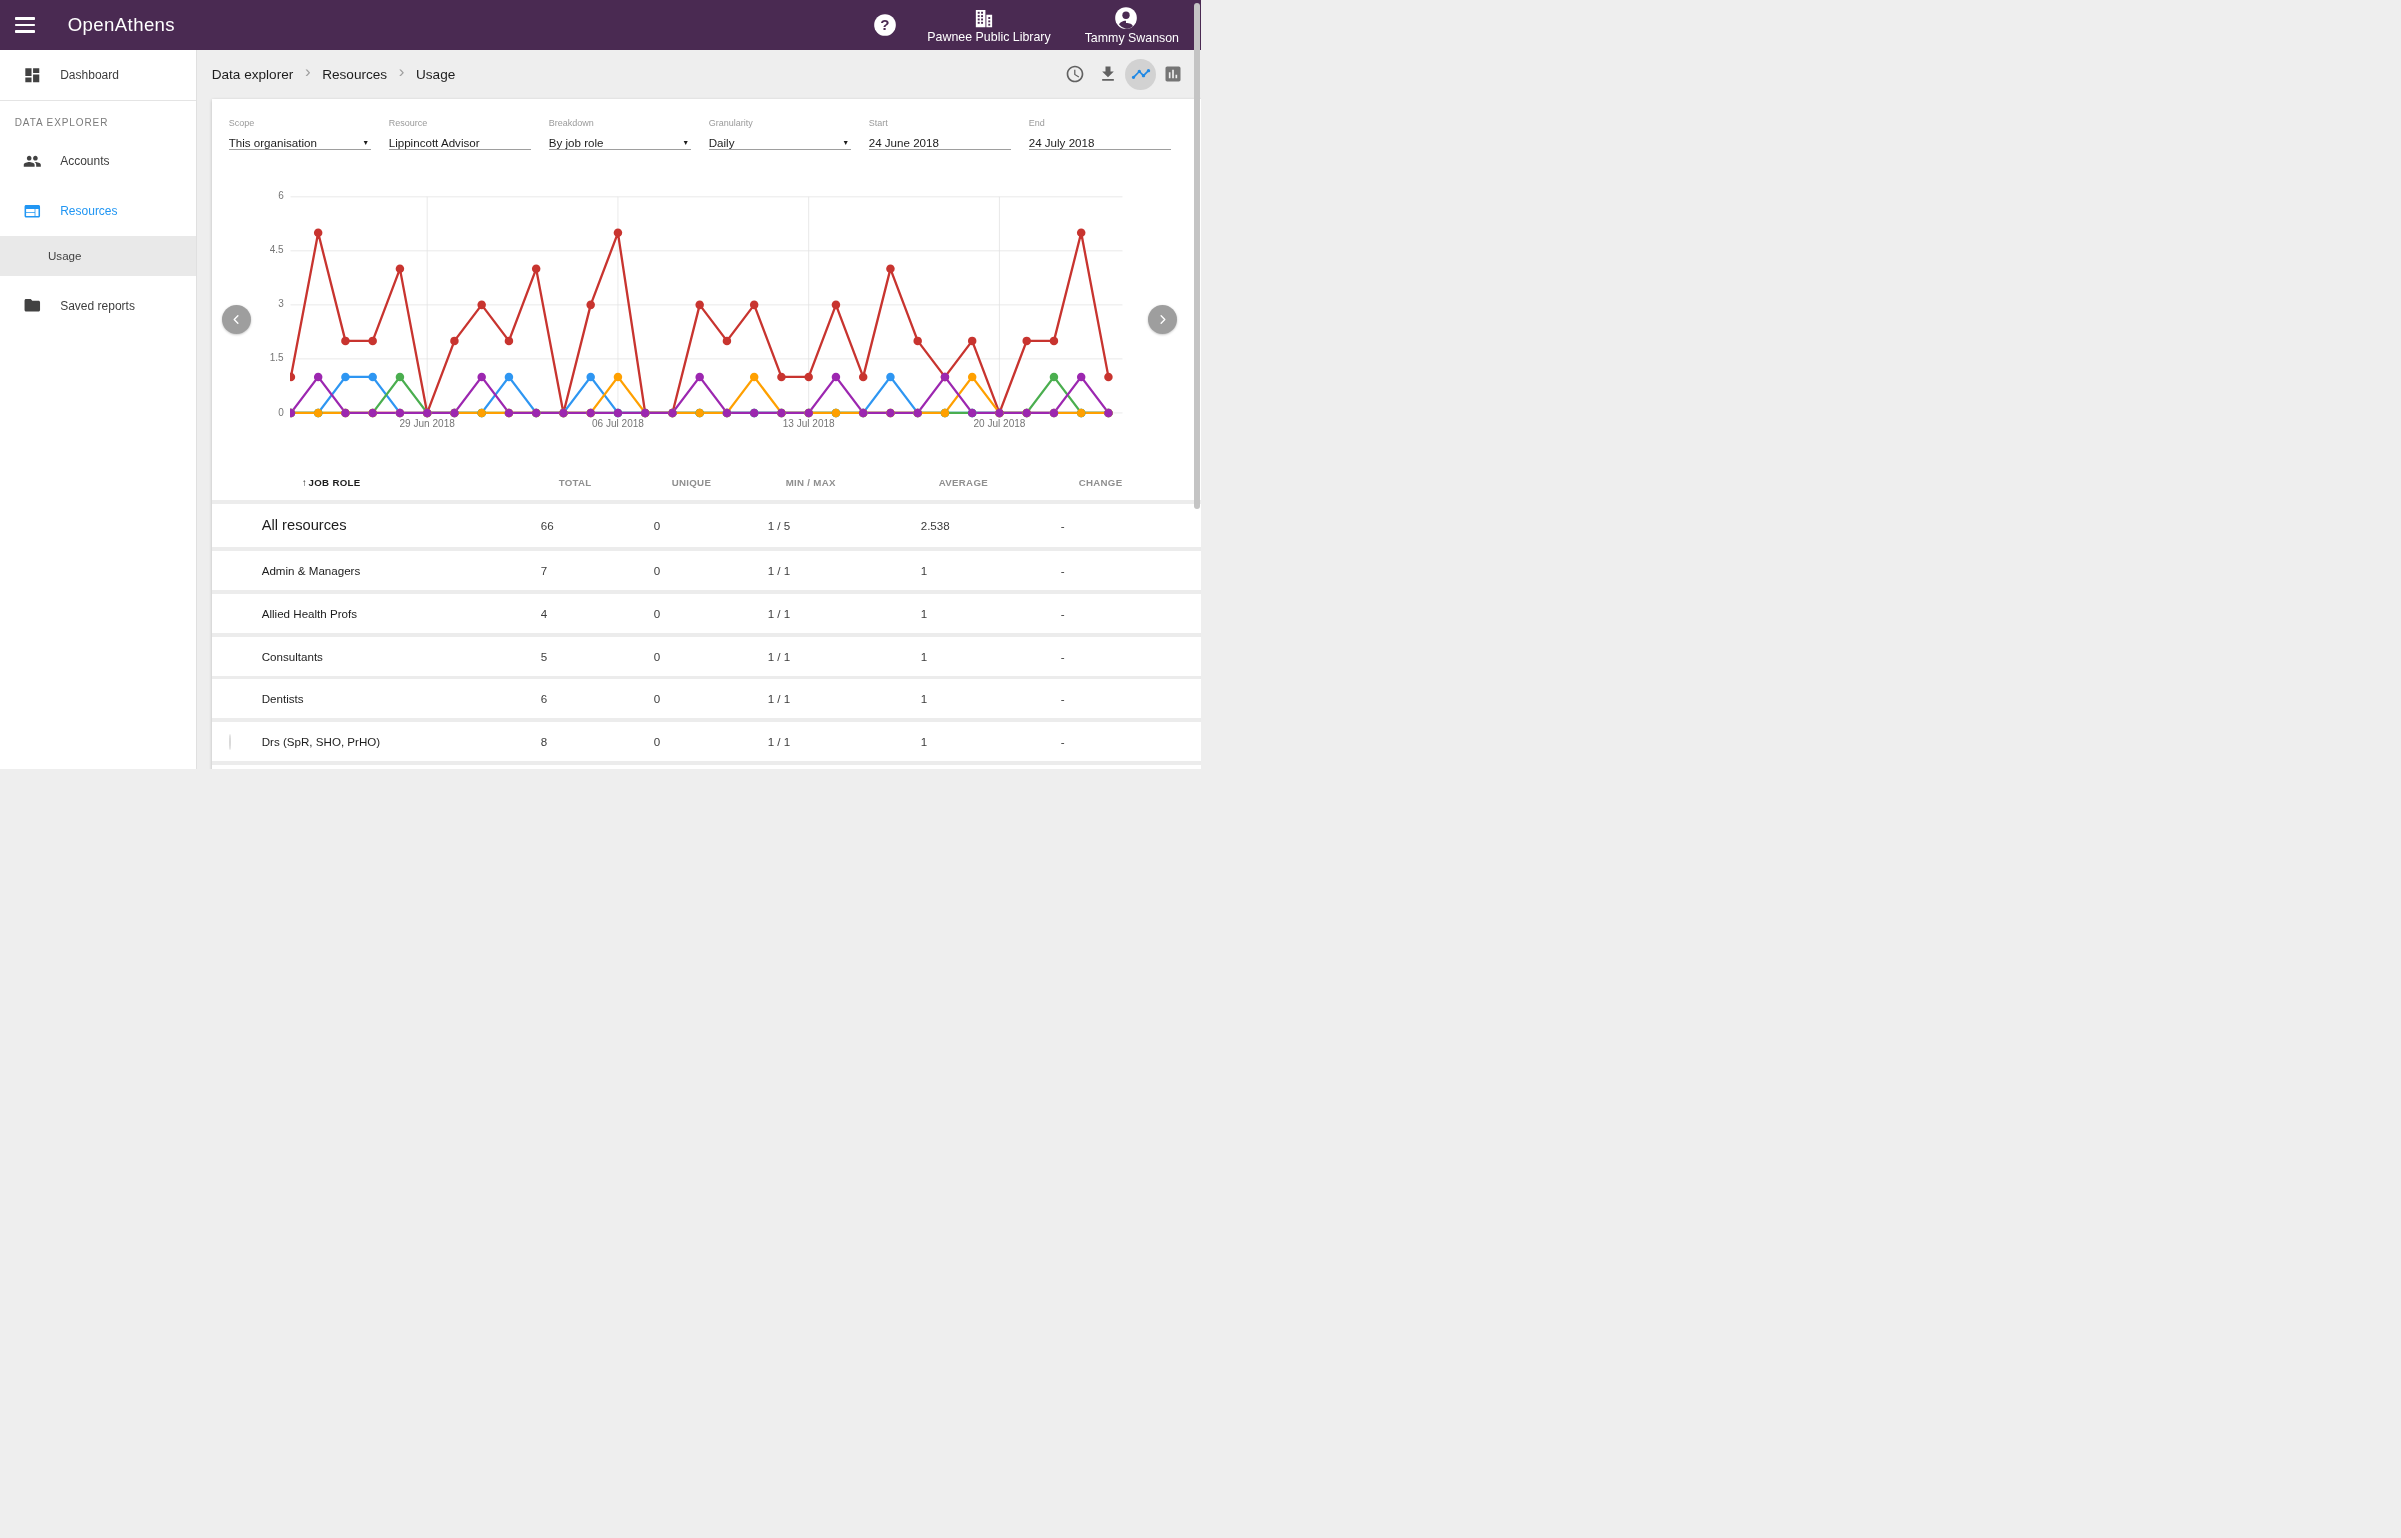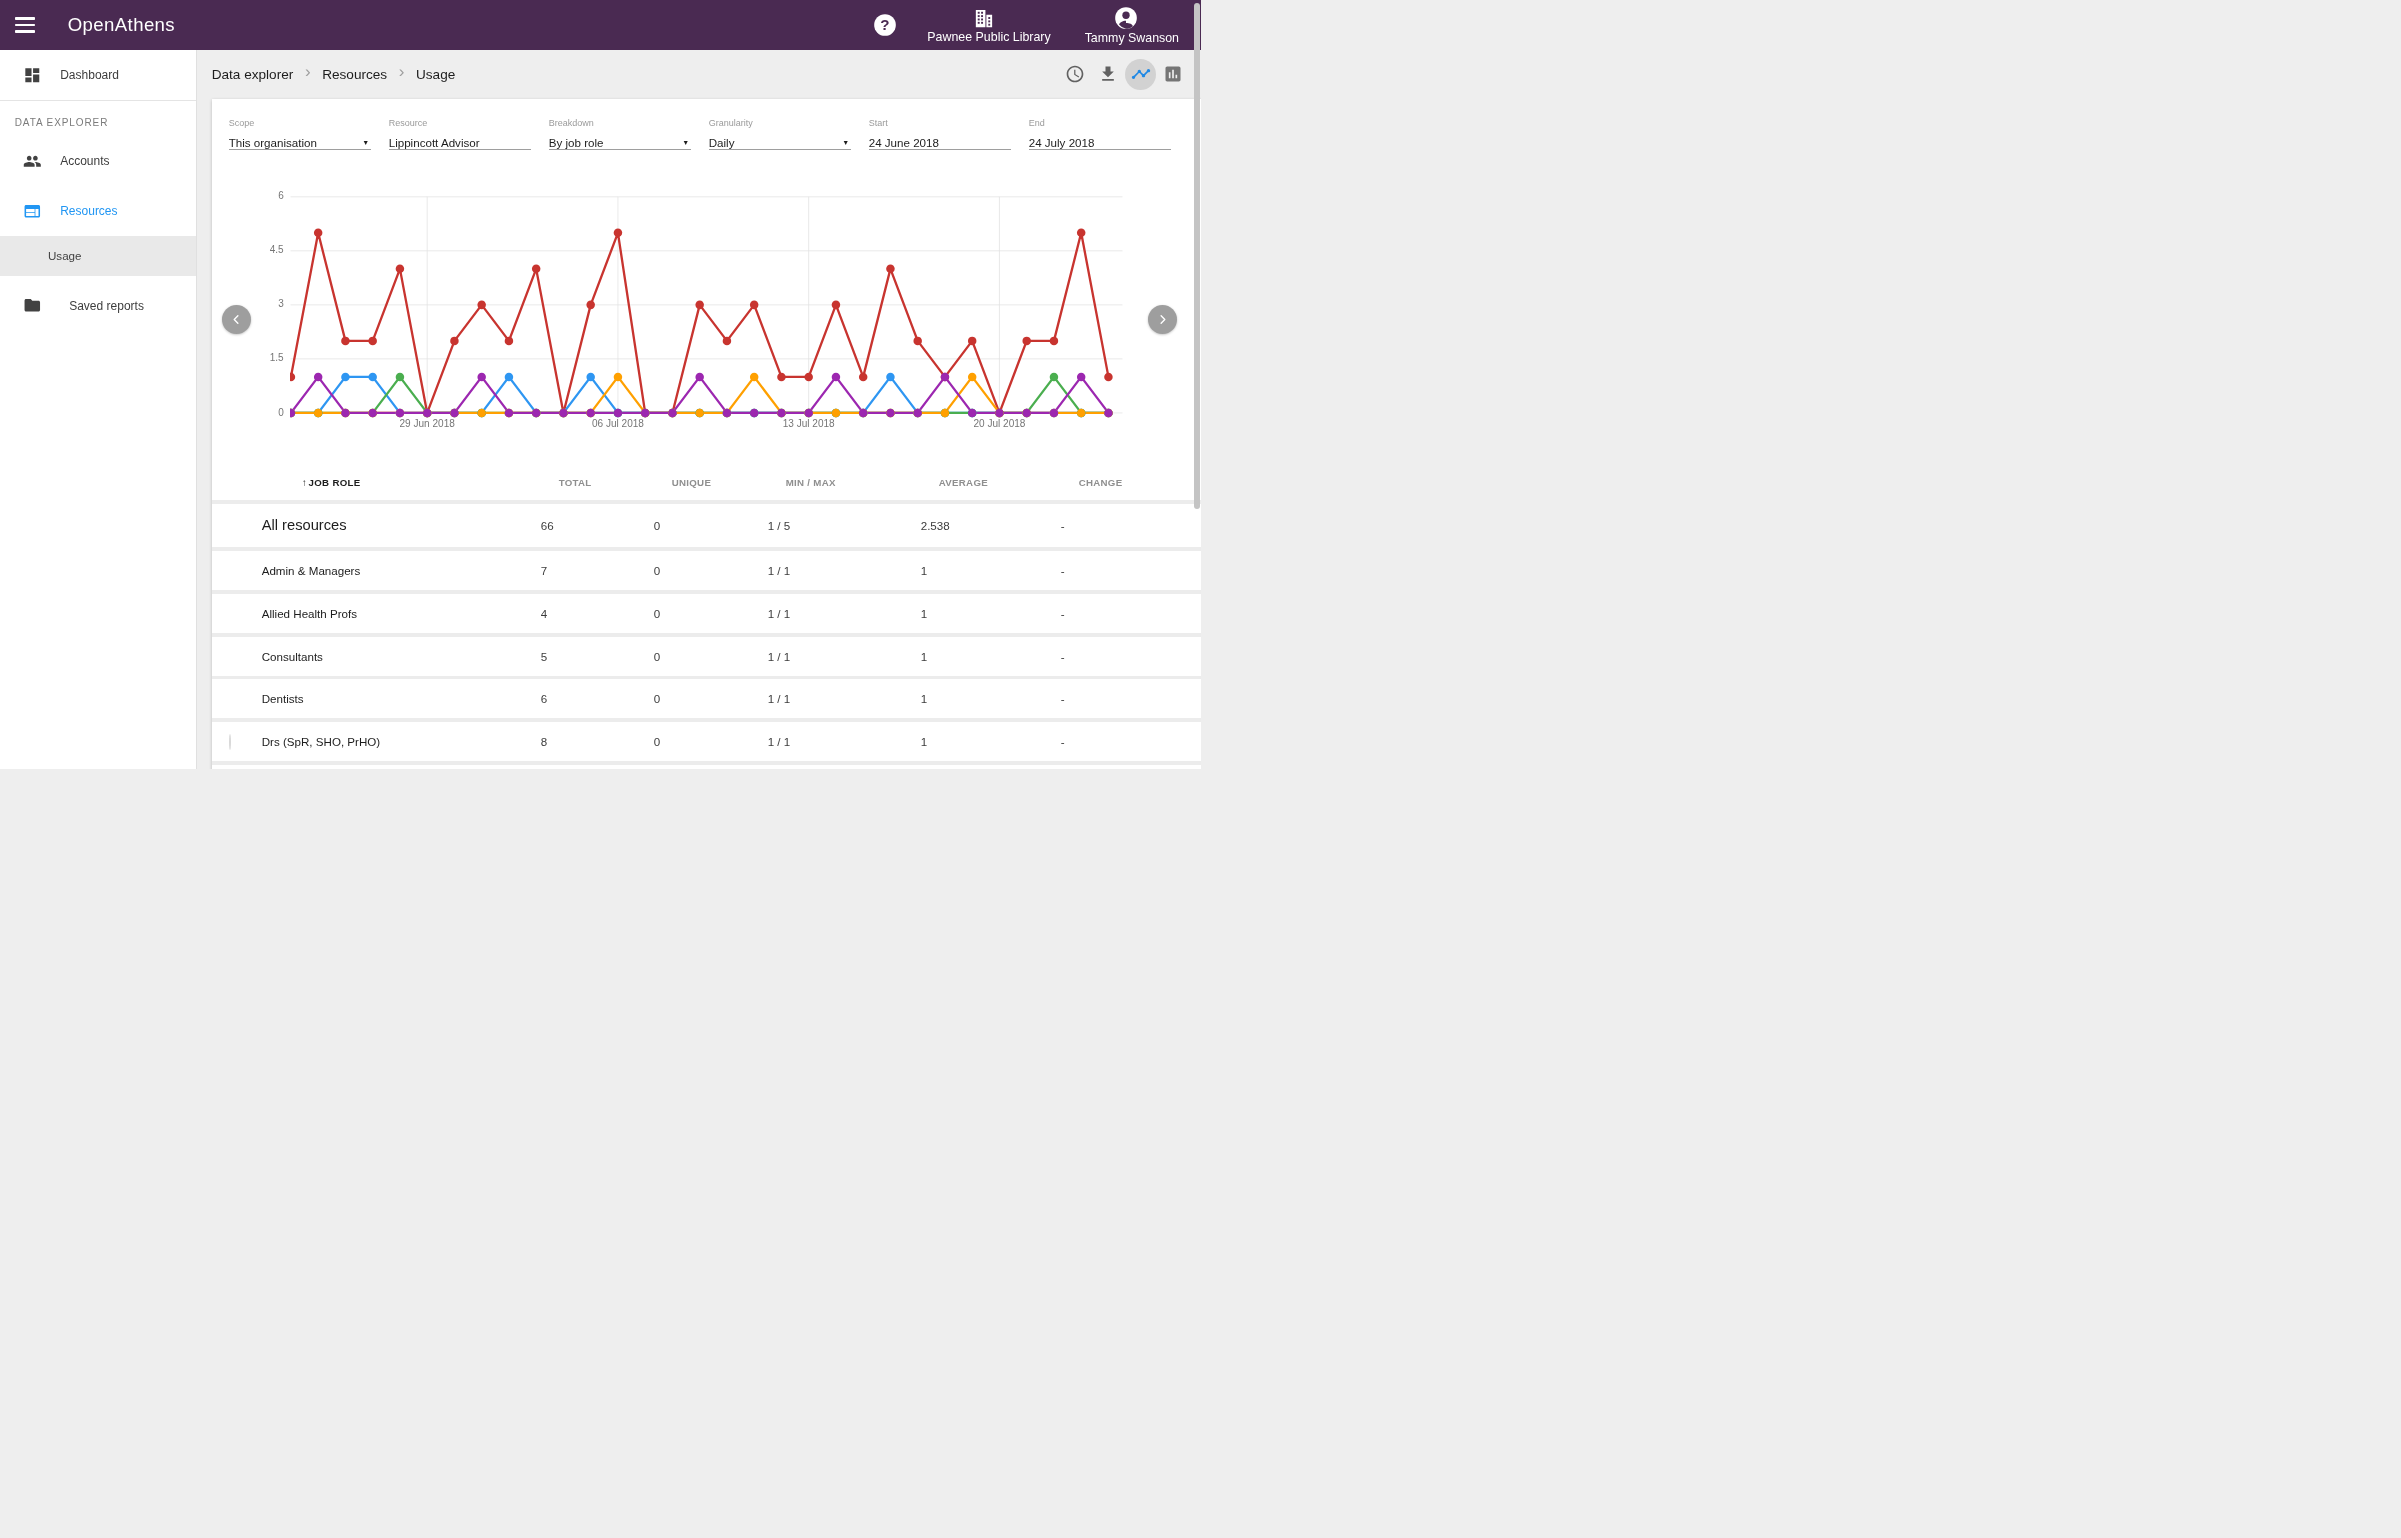--- a/index.html
+++ b/index.html
@@ -20,21 +20,21 @@
   .user-chip { margin-right:22px; }
 
   
   .sidebar { position:absolute; top:50px; left:0; width:197px; height:720px; background:#ffffff; border-right:0.8px solid #e0e0e0; z-index:20; }
   .side-item { height:50px; display:flex; align-items:center; cursor:pointer; font-size:12px; color:#3d3d3d; }
   .side-item .sicon { width:18.6px; height:18.6px; margin-left:23px; margin-right:18.6px; flex:0 0 18.6px; }
   .side-item.active { color:#2196f3; }
   .side-divider { height:0.8px; background:#e4e4e4; }
   .side-section { font-size:10px; color:#7b7b7b; letter-spacing:0.9px; padding:16.3px 0 7.8px 14.7px; }
   .side-sub { height:40px; display:flex; align-items:center; padding-left:48px; font-size:11.6px; color:#424242; background:#e9e9e9; cursor:pointer; }
-  .side-item.reports { margin-top:4.7px;gap:9px; }
+  .side-item.reports { margin-top:4.7px; }
 
   
   .main { position:absolute; left:197px; top:50px; width:1004px; height:720px; background:#eeeeee; }
   .crumb-row { position:absolute; left:14.7px; top:0; width:977px; height:48px; display:flex; align-items:center; }
   .crumb { font-size:13.6px; color:#1d1d1d; cursor:pointer; }
   .crumb-sep { color:#9e9e9e; font-size:17px; margin:0 11.6px; transform:translateY(-1.6px); }
   .crumb-actions { margin-left:auto; display:flex; align-items:center; }
   .act-btn { width:31px; height:31px; border-radius:50%; display:flex; align-items:center; justify-content:center; cursor:pointer; margin-left:1.6px; }
   .act-btn.active { background:#d2d2d2; }
 

